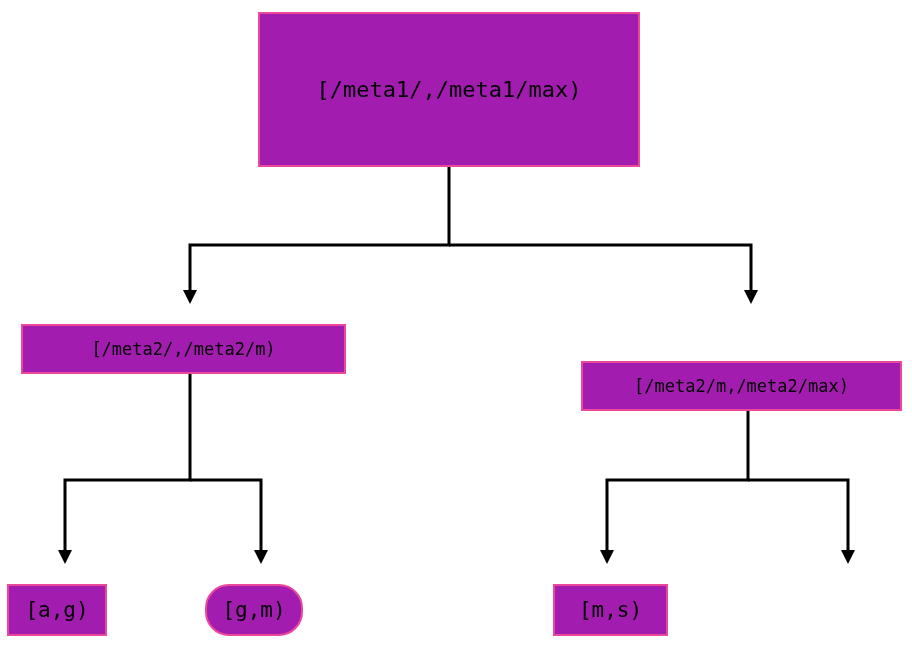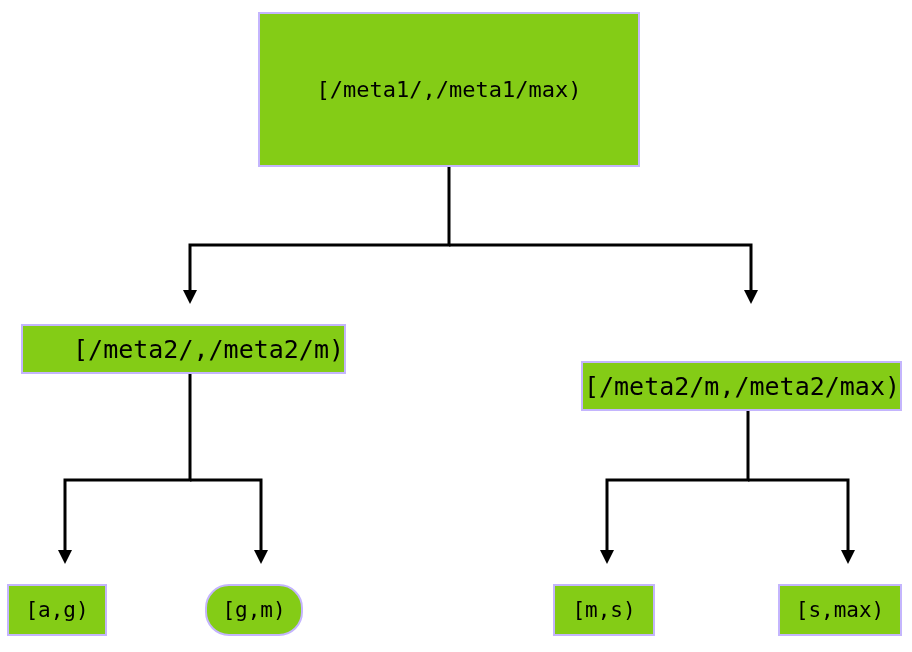--- a/index.html
+++ b/index.html
@@ -22,40 +22,39 @@
     position: absolute;
     left: 0;
     top: 0;
     width: 912px;
     height: 652px;
     pointer-events: none;
   }
   .node {
     position: absolute;
     box-sizing: border-box;
-    border: 2px solid #c4b5fd;
-    background: #84cc16;
+    border: 2px solid #ec4899;
+    background: #a21caf;
     display: flex;
     align-items: center;
     justify-content: center;
     color: #000000;
     white-space: pre;
     letter-spacing: 0px;
   }
   .node-label {
     display: block;
     white-space: pre;
     line-height: 1;
   }
   .node-root {
     font-size: 22px;
   }
   .node-mid {
-    font-size: 25px;
-    justify-content: flex-end;
+    font-size: 17px;
   }
   .node-leaf {
     font-size: 21px;
   }
 </style>
 </head>
 <body>
 
 <div id="canvas">
 
@@ -105,21 +104,18 @@
   </div>
 
   <div class="node node-leaf" id="n-leaf_1" style="left: 7px; top: 584px; width: 100px; height: 52px;">
     <span class="node-label">[a,g)</span>
   </div>
 
   <div class="node node-leaf" id="n-leaf_2" style="left: 205px; top: 584px; width: 98px; height: 52px; border-radius: 24px;">
     <span class="node-label">[g,m)</span>
   </div>
 
-  <div class="node node-leaf" id="n-leaf_3" style="left: 553px; top: 584px; width: 102px; height: 52px;">
+  <div class="node node-leaf" id="n-leaf_3" style="left: 553px; top: 584px; width: 115px; height: 52px;">
     <span class="node-label">[m,s)</span>
   </div>
 
-  <div class="node node-leaf" id="n-leaf_4" style="left: 778px; top: 584px; width: 124px; height: 52px;">
-    <span class="node-label">[s,max)</span>
-  </div>
 
 </div>
 
 </body></html>

